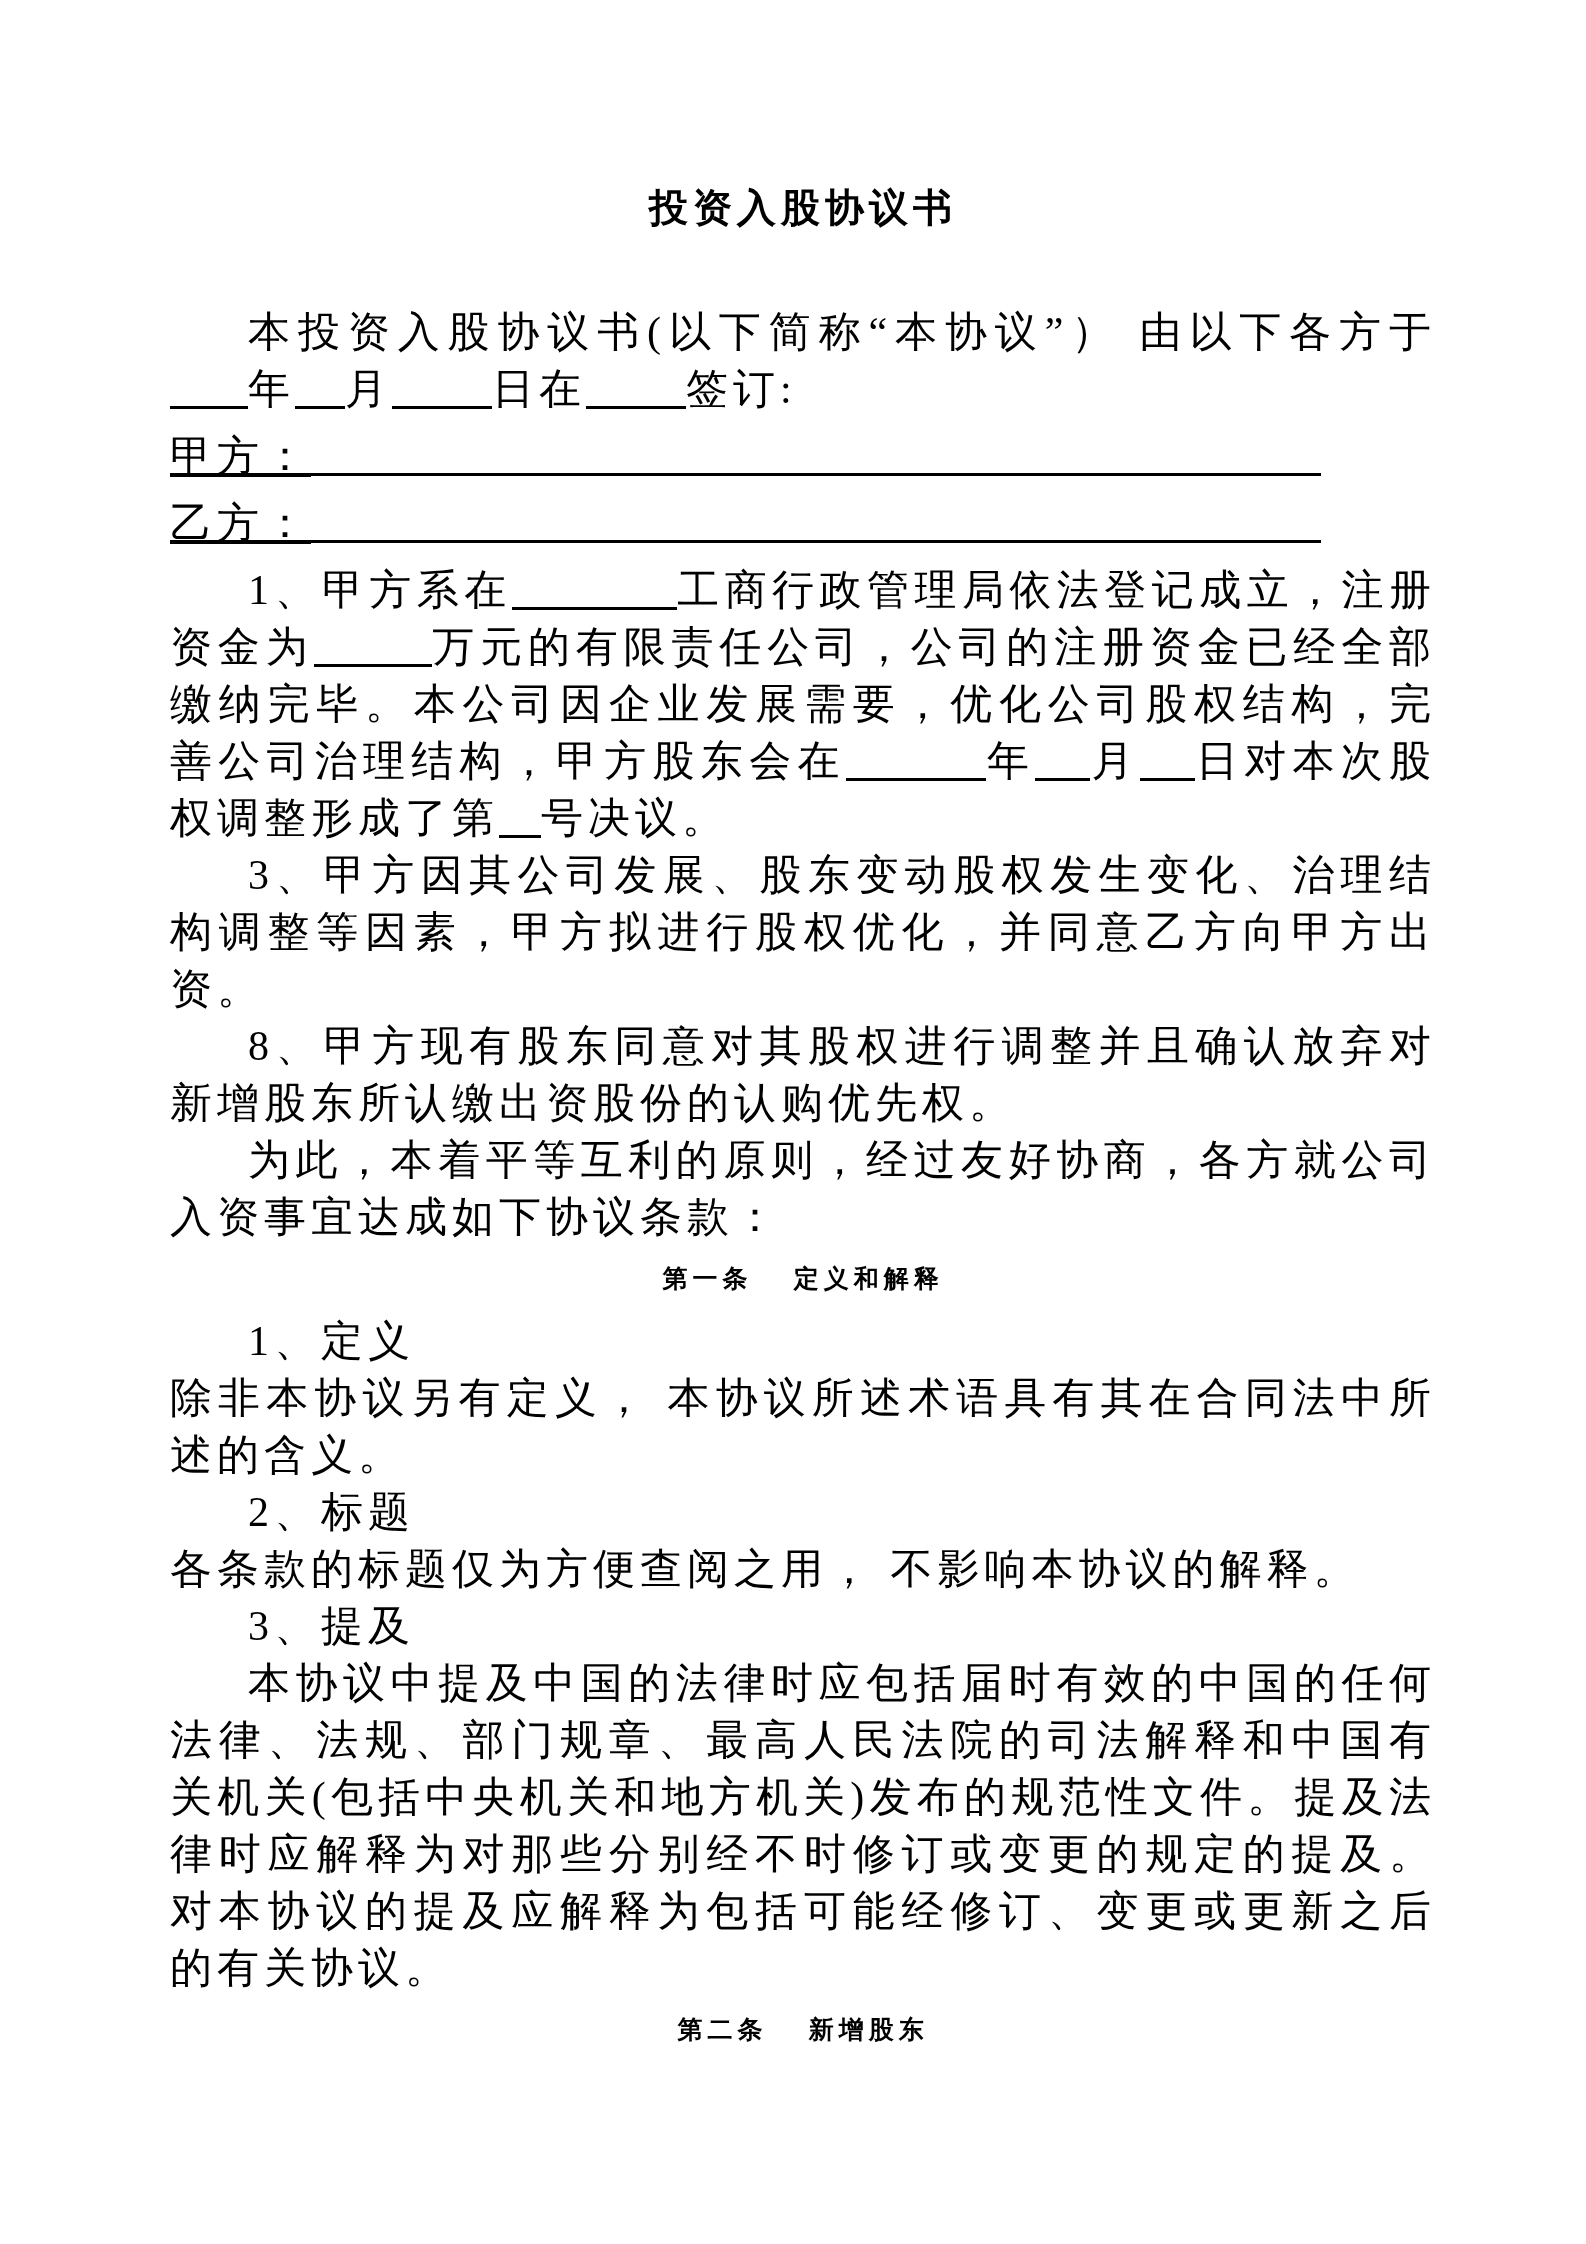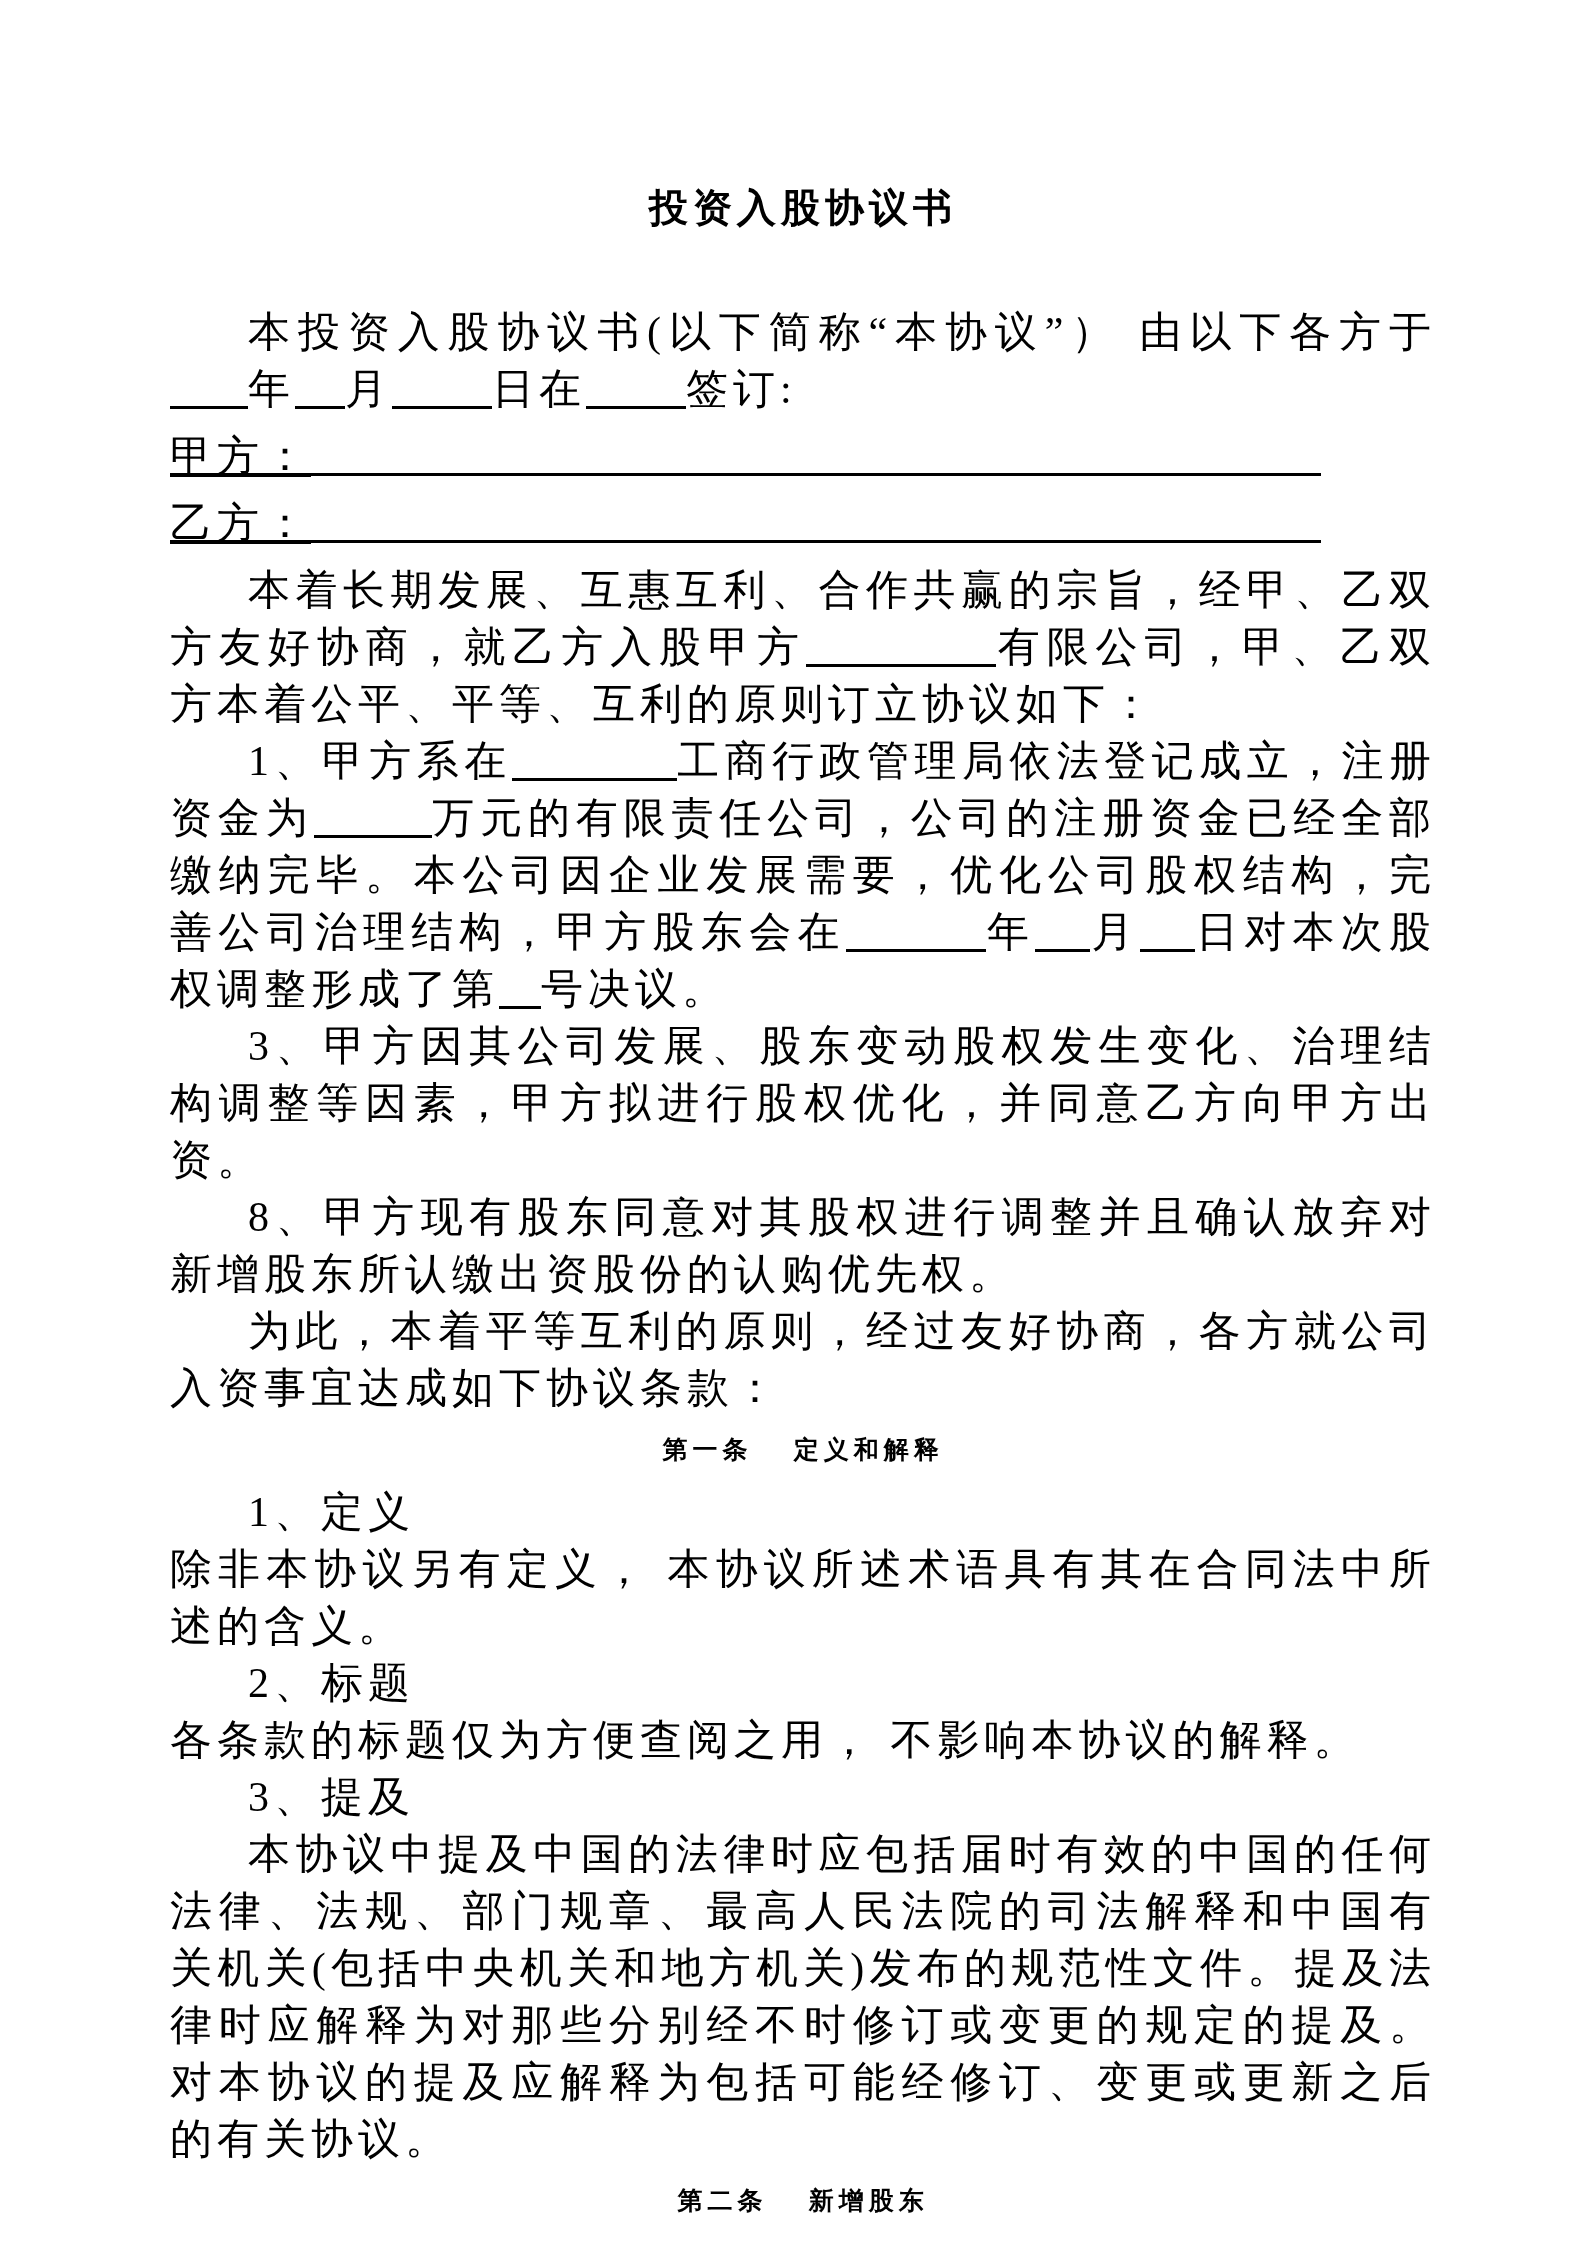--- a/index.html
+++ b/index.html
@@ -49,21 +49,20 @@
 </style>
 </head>
 <body>
 
 <div class="page">
   <h1 class="doc-title">投资入股协议书</h1>
   <div>
       <p class="blk-indent"><span>本投资入股协议书(以下简称“本协议”） 由以下各方于</span><span class="blank" style="width: 78px;"></span><span>年</span><span class="blank" style="width: 50px;"></span><span>月</span><span class="blank" style="width: 100px;"></span><span>日在</span><span class="blank" style="width: 100px;"></span><span>签订:</span></p>
       <p class="blk-party"><span>甲方：</span><span class="blank" style="width: 1010px;"></span></p>
       <p class="blk-party"><span>乙方：</span><span class="blank" style="width: 1010px;"></span></p>
-      <p class="blk-indent"><span>本着长期发展、互惠互利、合作共赢的宗旨，经甲、乙双方友好协商，就乙方入股甲方</span><span class="blank" style="width: 190px;"></span><span>有限公司，甲、乙双方本着公平、平等、互利的原则订立协议如下：</span></p>
       <p class="blk-indent"><span>1、甲方系在</span><span class="blank" style="width: 165px;"></span><span>工商行政管理局依法登记成立，注册资金为</span><span class="blank" style="width: 118px;"></span><span>万元的有限责任公司，公司的注册资金已经全部缴纳完毕。本公司因企业发展需要，优化公司股权结构，完善公司治理结构，甲方股东会在</span><span class="blank" style="width: 140px;"></span><span>年</span><span class="blank" style="width: 55px;"></span><span>月</span><span class="blank" style="width: 55px;"></span><span>日对本次股权调整形成了第</span><span class="blank" style="width: 42px;"></span><span>号决议。</span></p>
       <p class="blk-indent"><span>3、甲方因其公司发展、股东变动股权发生变化、治理结构调整等因素，甲方拟进行股权优化，并同意乙方向甲方出资。</span></p>
       <p class="blk-indent"><span>8、甲方现有股东同意对其股权进行调整并且确认放弃对新增股东所认缴出资股份的认购优先权。</span></p>
       <p class="blk-indent"><span>为此，本着平等互利的原则，经过友好协商，各方就公司入资事宜达成如下协议条款：</span></p>
       <h2 class="blk-heading"><span>第一条　 定义和解释</span></h2>
       <p class="blk-indent"><span>1、定义</span></p>
       <p class="blk-flush"><span>除非本协议另有定义， 本协议所述术语具有其在合同法中所述的含义。</span></p>
       <p class="blk-indent"><span>2、标题</span></p>
       <p class="blk-flush"><span>各条款的标题仅为方便查阅之用， 不影响本协议的解释。</span></p>
       <p class="blk-indent"><span>3、提及</span></p>

